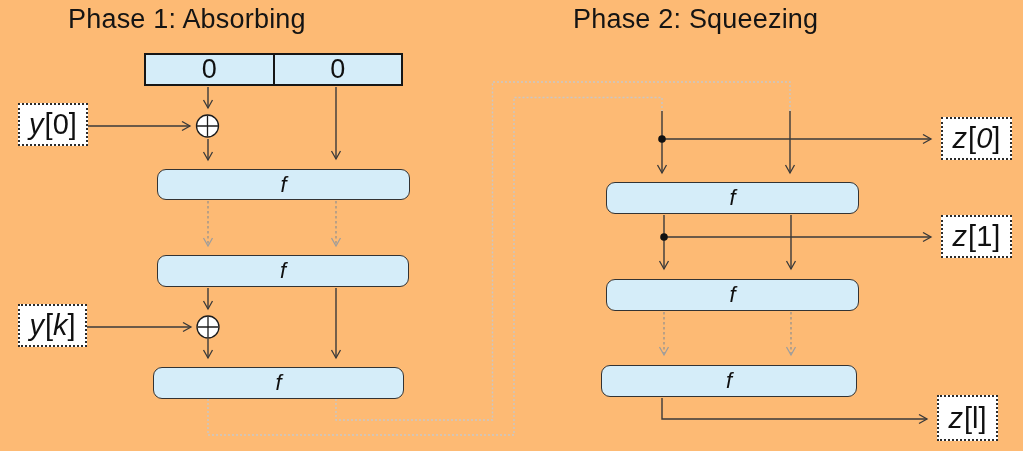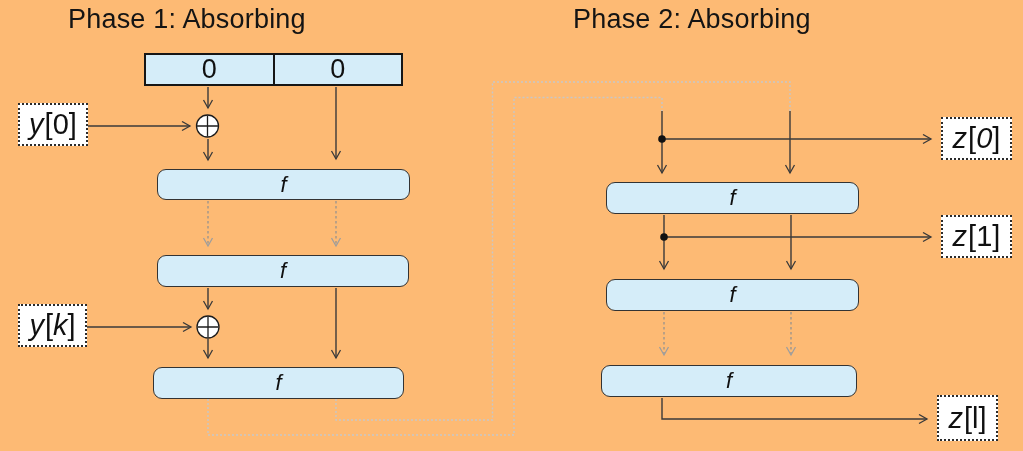--- a/index.html
+++ b/index.html
@@ -30,21 +30,21 @@
   }
   .io .v{font-style:italic;padding-right:1px;}
   .io .it{font-style:italic;}
 </style>
 </head>
 <body>
 
 <div id="canvas">
 
   <div class="title" style="left:68px;top:4px;">Phase 1: Absorbing</div>
-  <div class="title" style="left:573px;top:4px;">Phase 2: Absorbing</div>
+  <div class="title" style="left:573px;top:4px;">Phase 2: Squeezing</div>
 
   <svg id="lines" width="1023" height="451" viewBox="0 0 1023 451">
     <defs>
       <marker id="chevD" markerWidth="14" markerHeight="14" refX="10" refY="5.5" orient="auto" markerUnits="userSpaceOnUse">
         <path d="M2 1 L10 5.5 L2 10" fill="none" stroke="#3a3a3a" stroke-width="1.3"></path>
       </marker>
       <marker id="chevG" markerWidth="14" markerHeight="14" refX="10" refY="5.5" orient="auto" markerUnits="userSpaceOnUse">
         <path d="M2 1 L10 5.5 L2 10" fill="none" stroke="#9e9e9e" stroke-width="1.3"></path>
       </marker>
     </defs>

